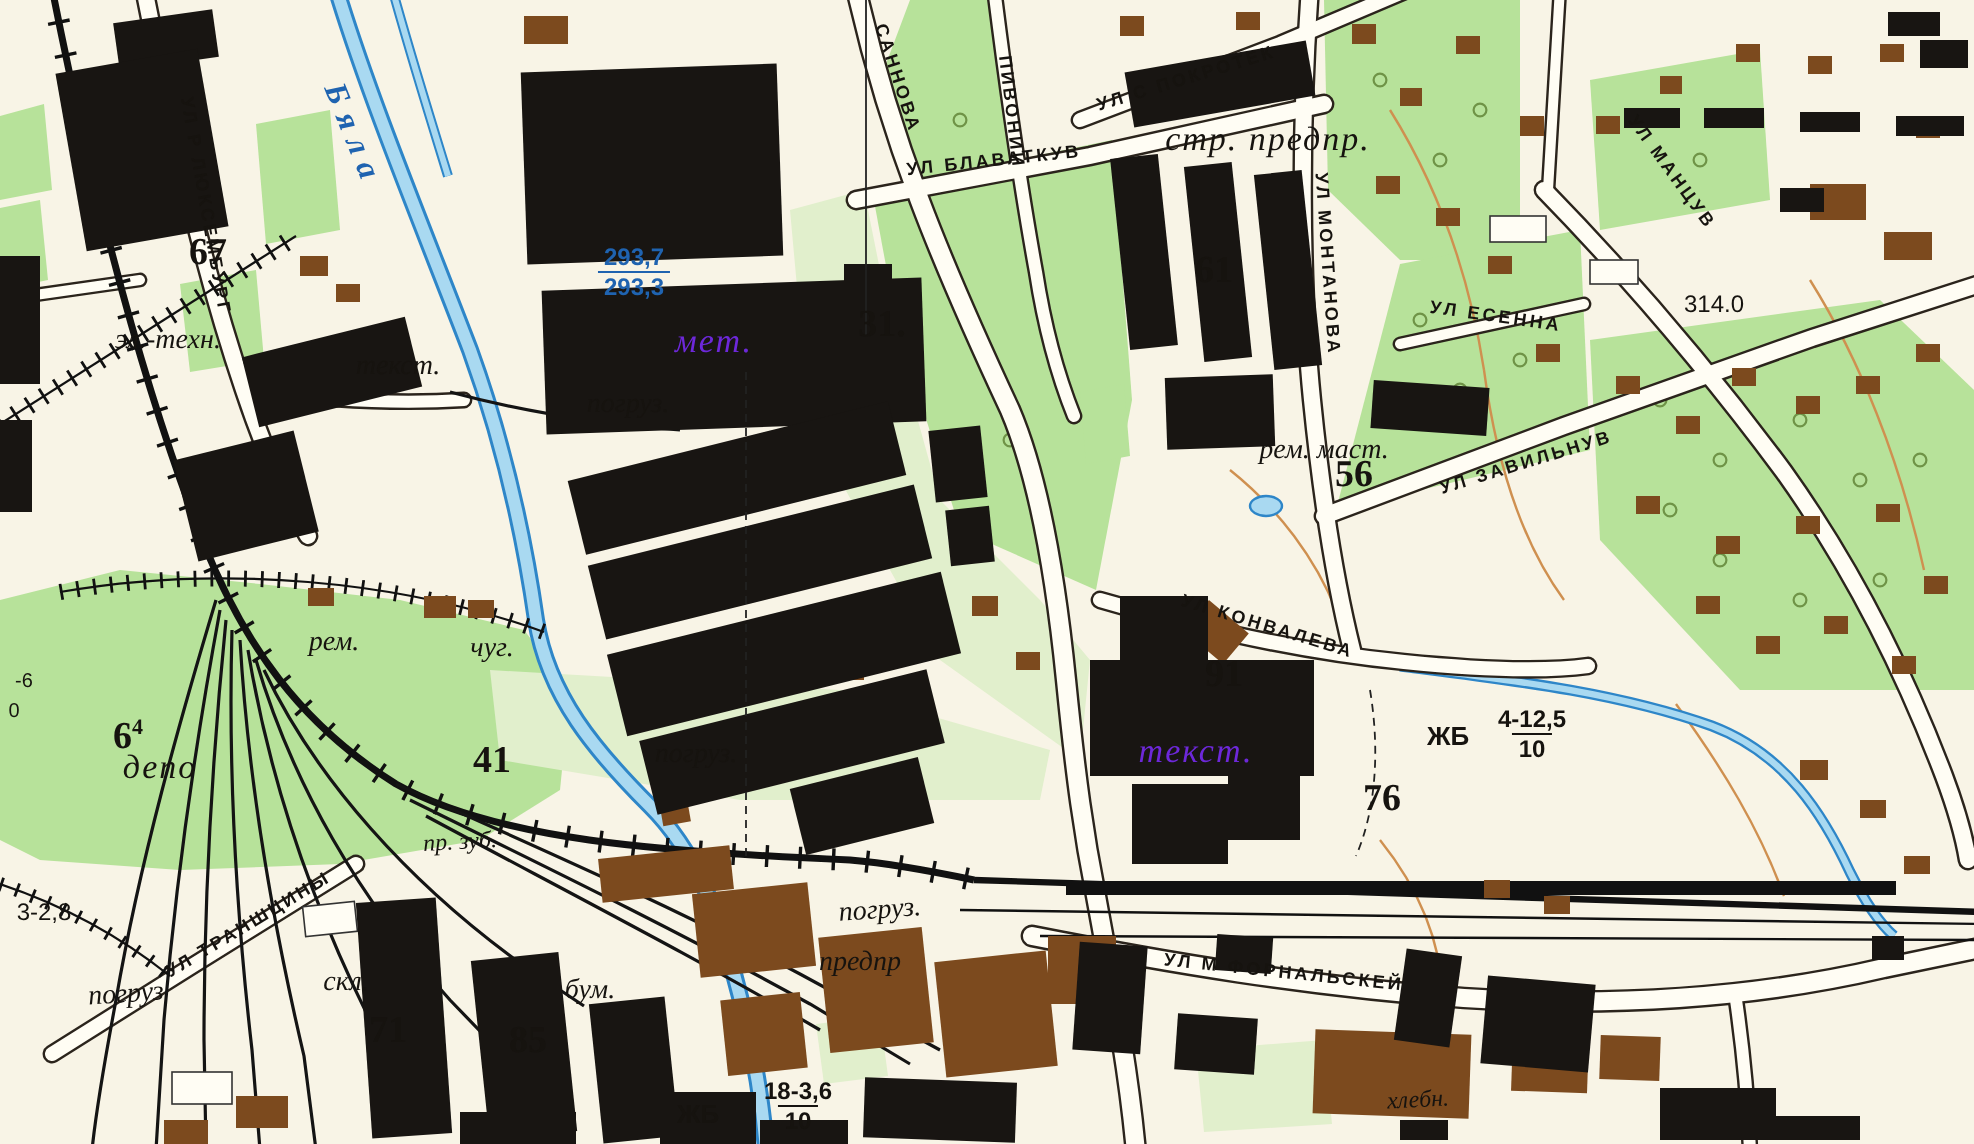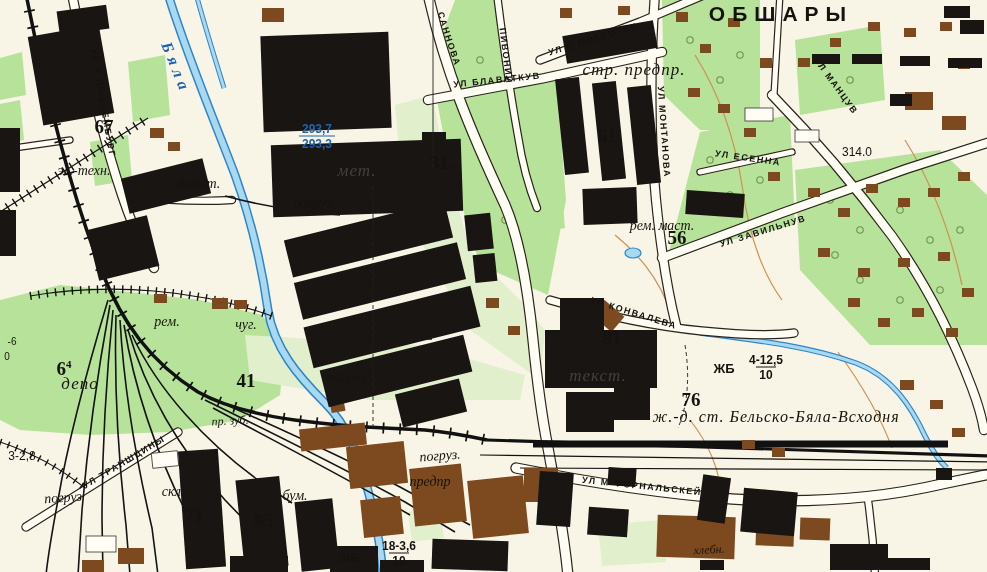--- a/index.html
+++ b/index.html
@@ -6,21 +6,21 @@
   .stage{position:relative;width:987px;height:572px;overflow:hidden;
          background:#f8f4e6;font-family:"Liberation Sans",sans-serif;}
   .stage svg{position:absolute;left:0;top:0;}
   .lbl{position:absolute;white-space:nowrap;color:#16130f;z-index:5;
        transform-origin:center center;pointer-events:none;}
   .l-set{font:600 21px "Liberation Sans",sans-serif;letter-spacing:7px;}
   .l-num{font:700 19px "Liberation Serif",serif;}
   .l-num sup{font-size:11px;}
   .l-obj{font:italic 14px "Liberation Serif",serif;}
   .l-obj-lg{font:italic 17px "Liberation Serif",serif;letter-spacing:1px;}
-  .l-wh{color:#404040;}
+  .l-wh{color:#6d28d9;}
   .l-st{font:600 9px "Liberation Sans",sans-serif;letter-spacing:1.6px;}
   .l-blue{color:#1f63b0;}
   .l-riv{font:italic 600 16px "Liberation Serif",serif;letter-spacing:5px;}
   .l-sta{font:italic 16px "Liberation Serif",serif;letter-spacing:1px;}
   .l-sm{font:12px "Liberation Sans",sans-serif;}
   .l-xs{font:10px "Liberation Sans",sans-serif;}
   .l-br{font:600 13px "Liberation Sans",sans-serif;}
   .frac{display:inline-flex;flex-direction:column;align-items:center;line-height:1.05;
         font:600 12px "Liberation Sans",sans-serif;}
   .frac .den{border-top:1.3px solid currentColor;padding:0 3px;}
@@ -270,22 +270,20 @@
         <rect x="948" y="58" width="34" height="10" fill="#181512" stroke="none" stroke-width="0" transform="null"></rect>
         <rect x="700" y="560" width="24" height="10" fill="#181512" stroke="none" stroke-width="0" transform="null"></rect>
       </g>
       <g>
         <path d="M 433,-4 L 433,168" fill="none" stroke="#222" stroke-width="0.9"></path>
         <path d="M 373,186 L 373,428" fill="none" stroke="#222" stroke-width="0.9" stroke-dasharray="4 3"></path>
         <path d="M 685,345 C 690,375 688,405 678,428" fill="none" stroke="#222" stroke-width="0.9" stroke-dasharray="4 3"></path>
       </g>
     </svg>
 
-  <div class="lbl l-set" style="left:781px;top:14px;transform:translate(-50%,-50%)">ОБШАРЫ</div>
-  <div class="lbl l-sta" style="left:776px;top:417px;transform:translate(-50%,-50%)">ж.-д. ст. Бельско-Бяла-Всходня</div>
 
   <div class="lbl l-num" style="left:104px;top:127px;transform:translate(-50%,-50%)">67</div>
   <div class="lbl l-num" style="left:441px;top:163px;transform:translate(-50%,-50%)">31.</div>
   <div class="lbl l-num" style="left:607px;top:136px;transform:translate(-50%,-50%)">61</div>
   <div class="lbl l-num" style="left:677px;top:238px;transform:translate(-50%,-50%)">56</div>
   <div class="lbl l-num" style="left:612px;top:338px;transform:translate(-50%,-50%)">91</div>
   <div class="lbl l-num" style="left:691px;top:400px;transform:translate(-50%,-50%)">76</div>
   <div class="lbl l-num" style="left:246px;top:381px;transform:translate(-50%,-50%)">41</div>
   <div class="lbl l-num" style="left:194px;top:516px;transform:translate(-50%,-50%)">71</div>
   <div class="lbl l-num" style="left:264px;top:521px;transform:translate(-50%,-50%)">85</div>

